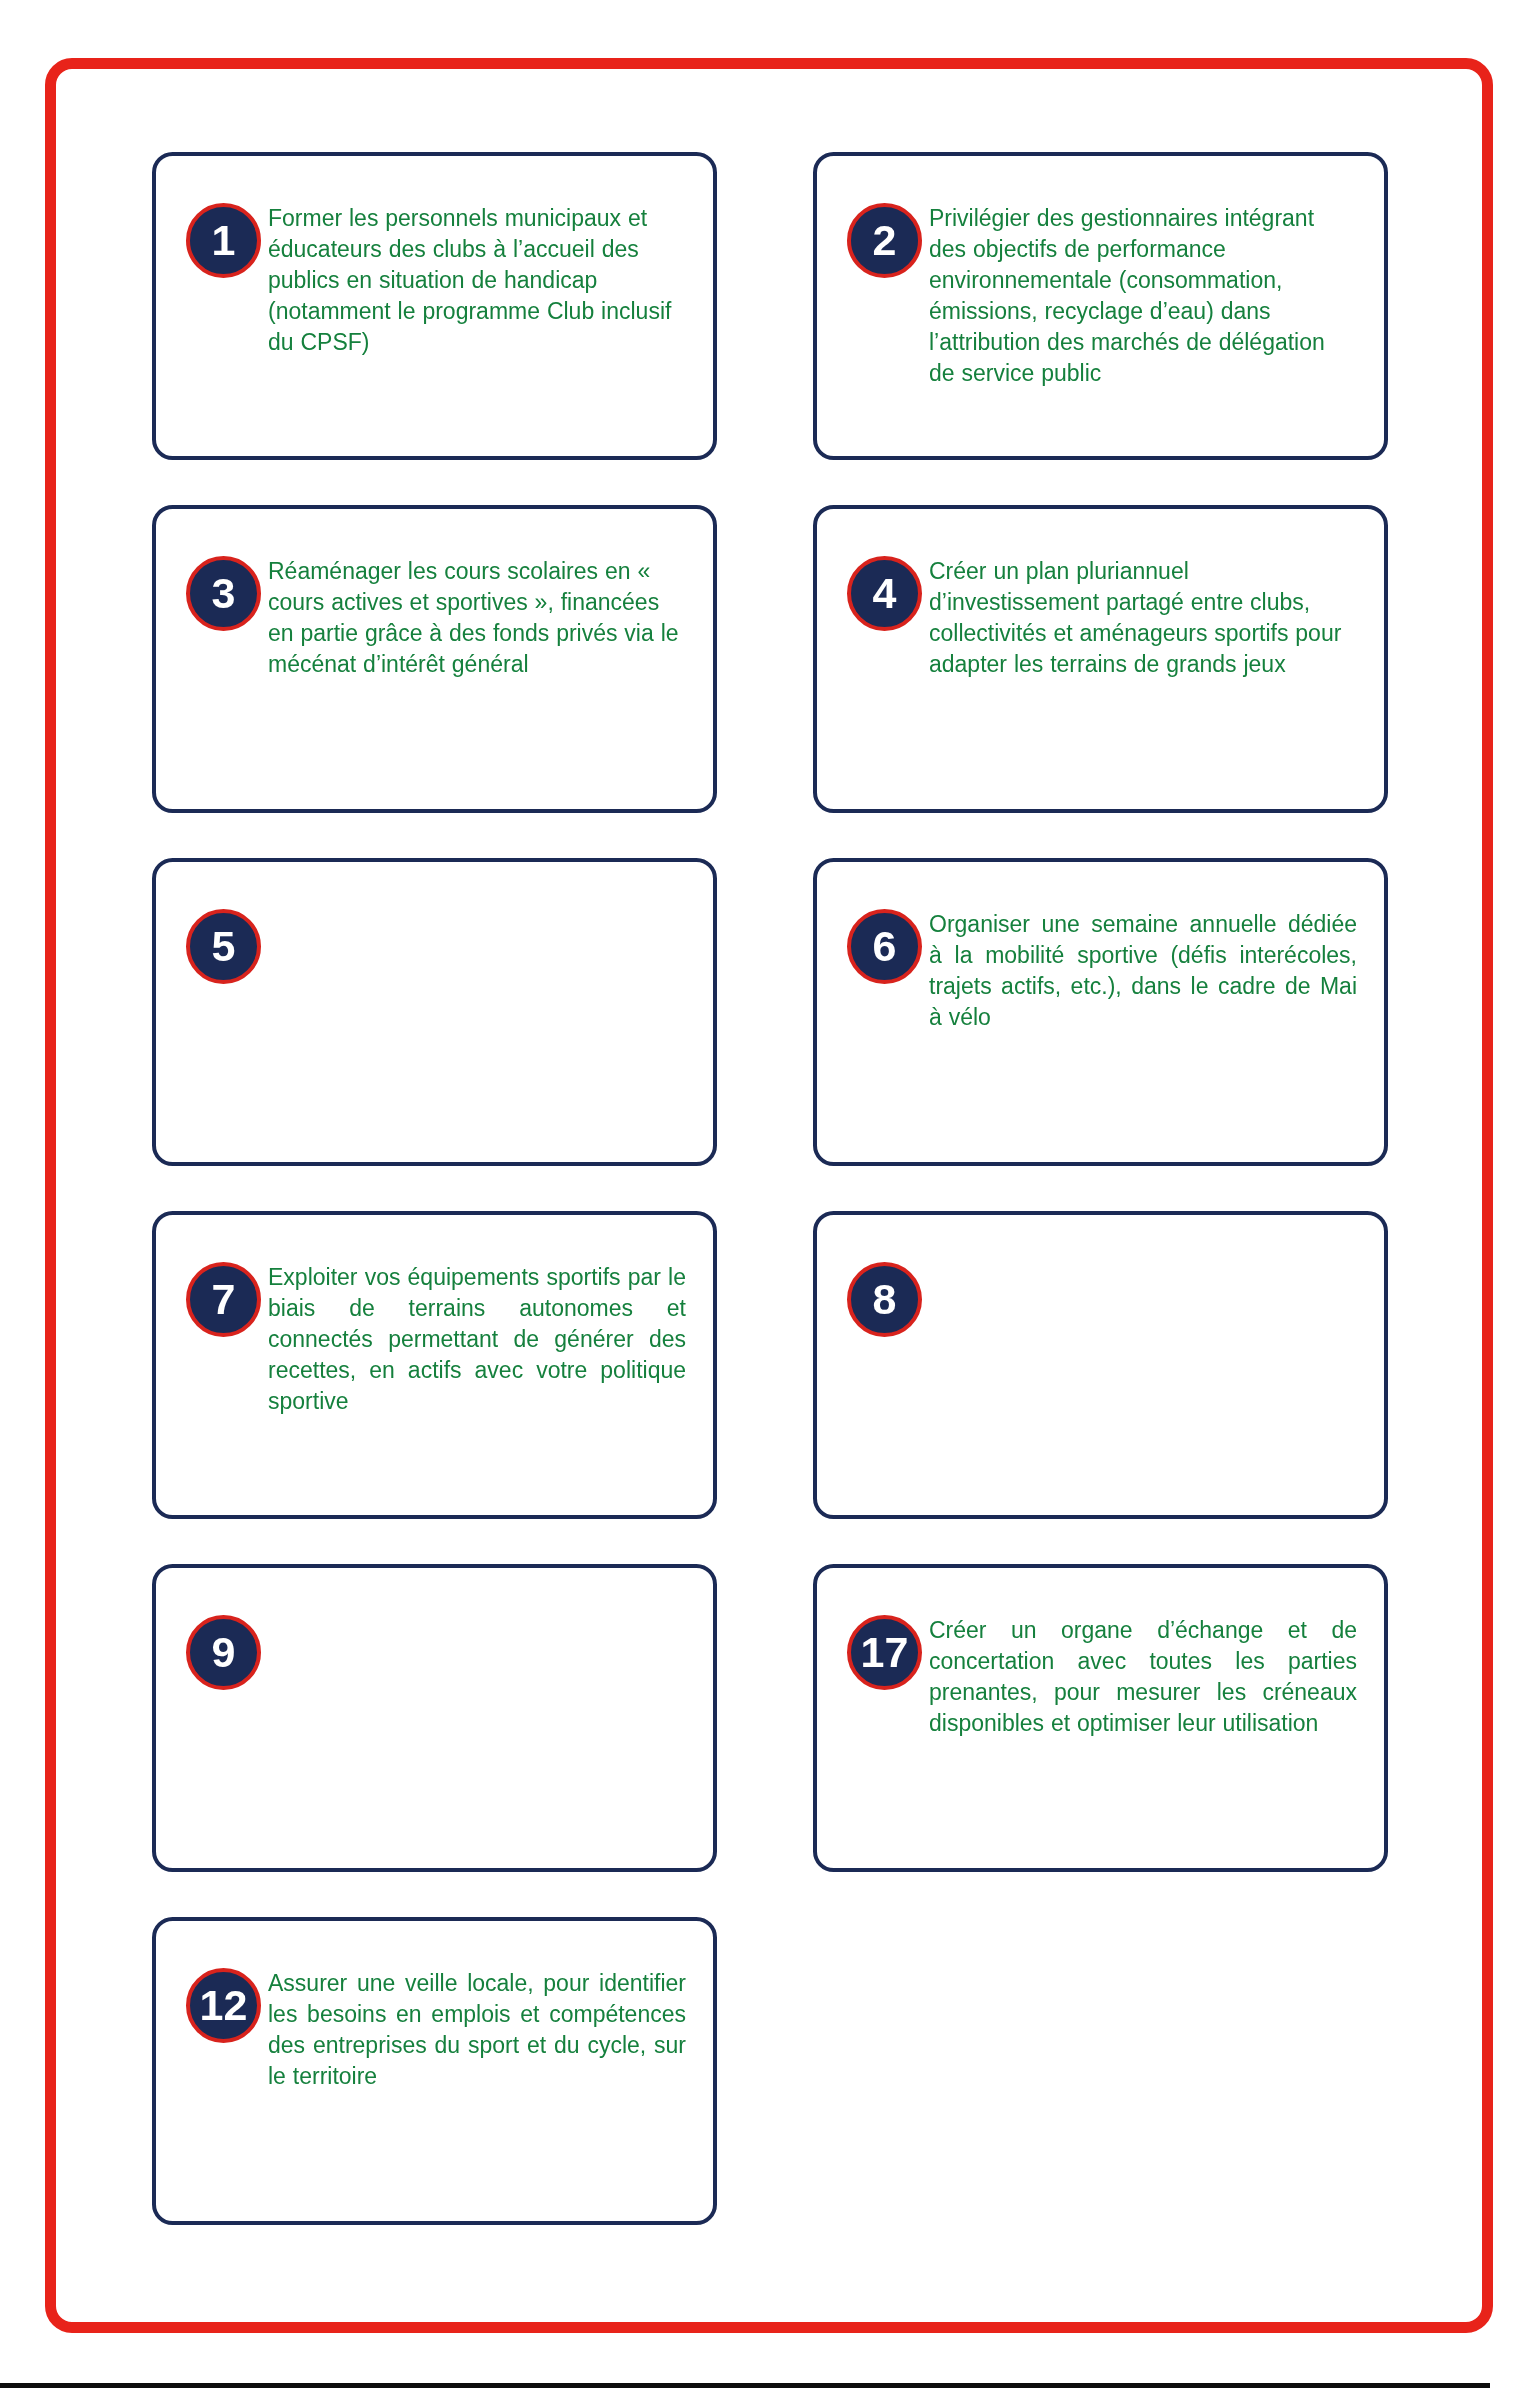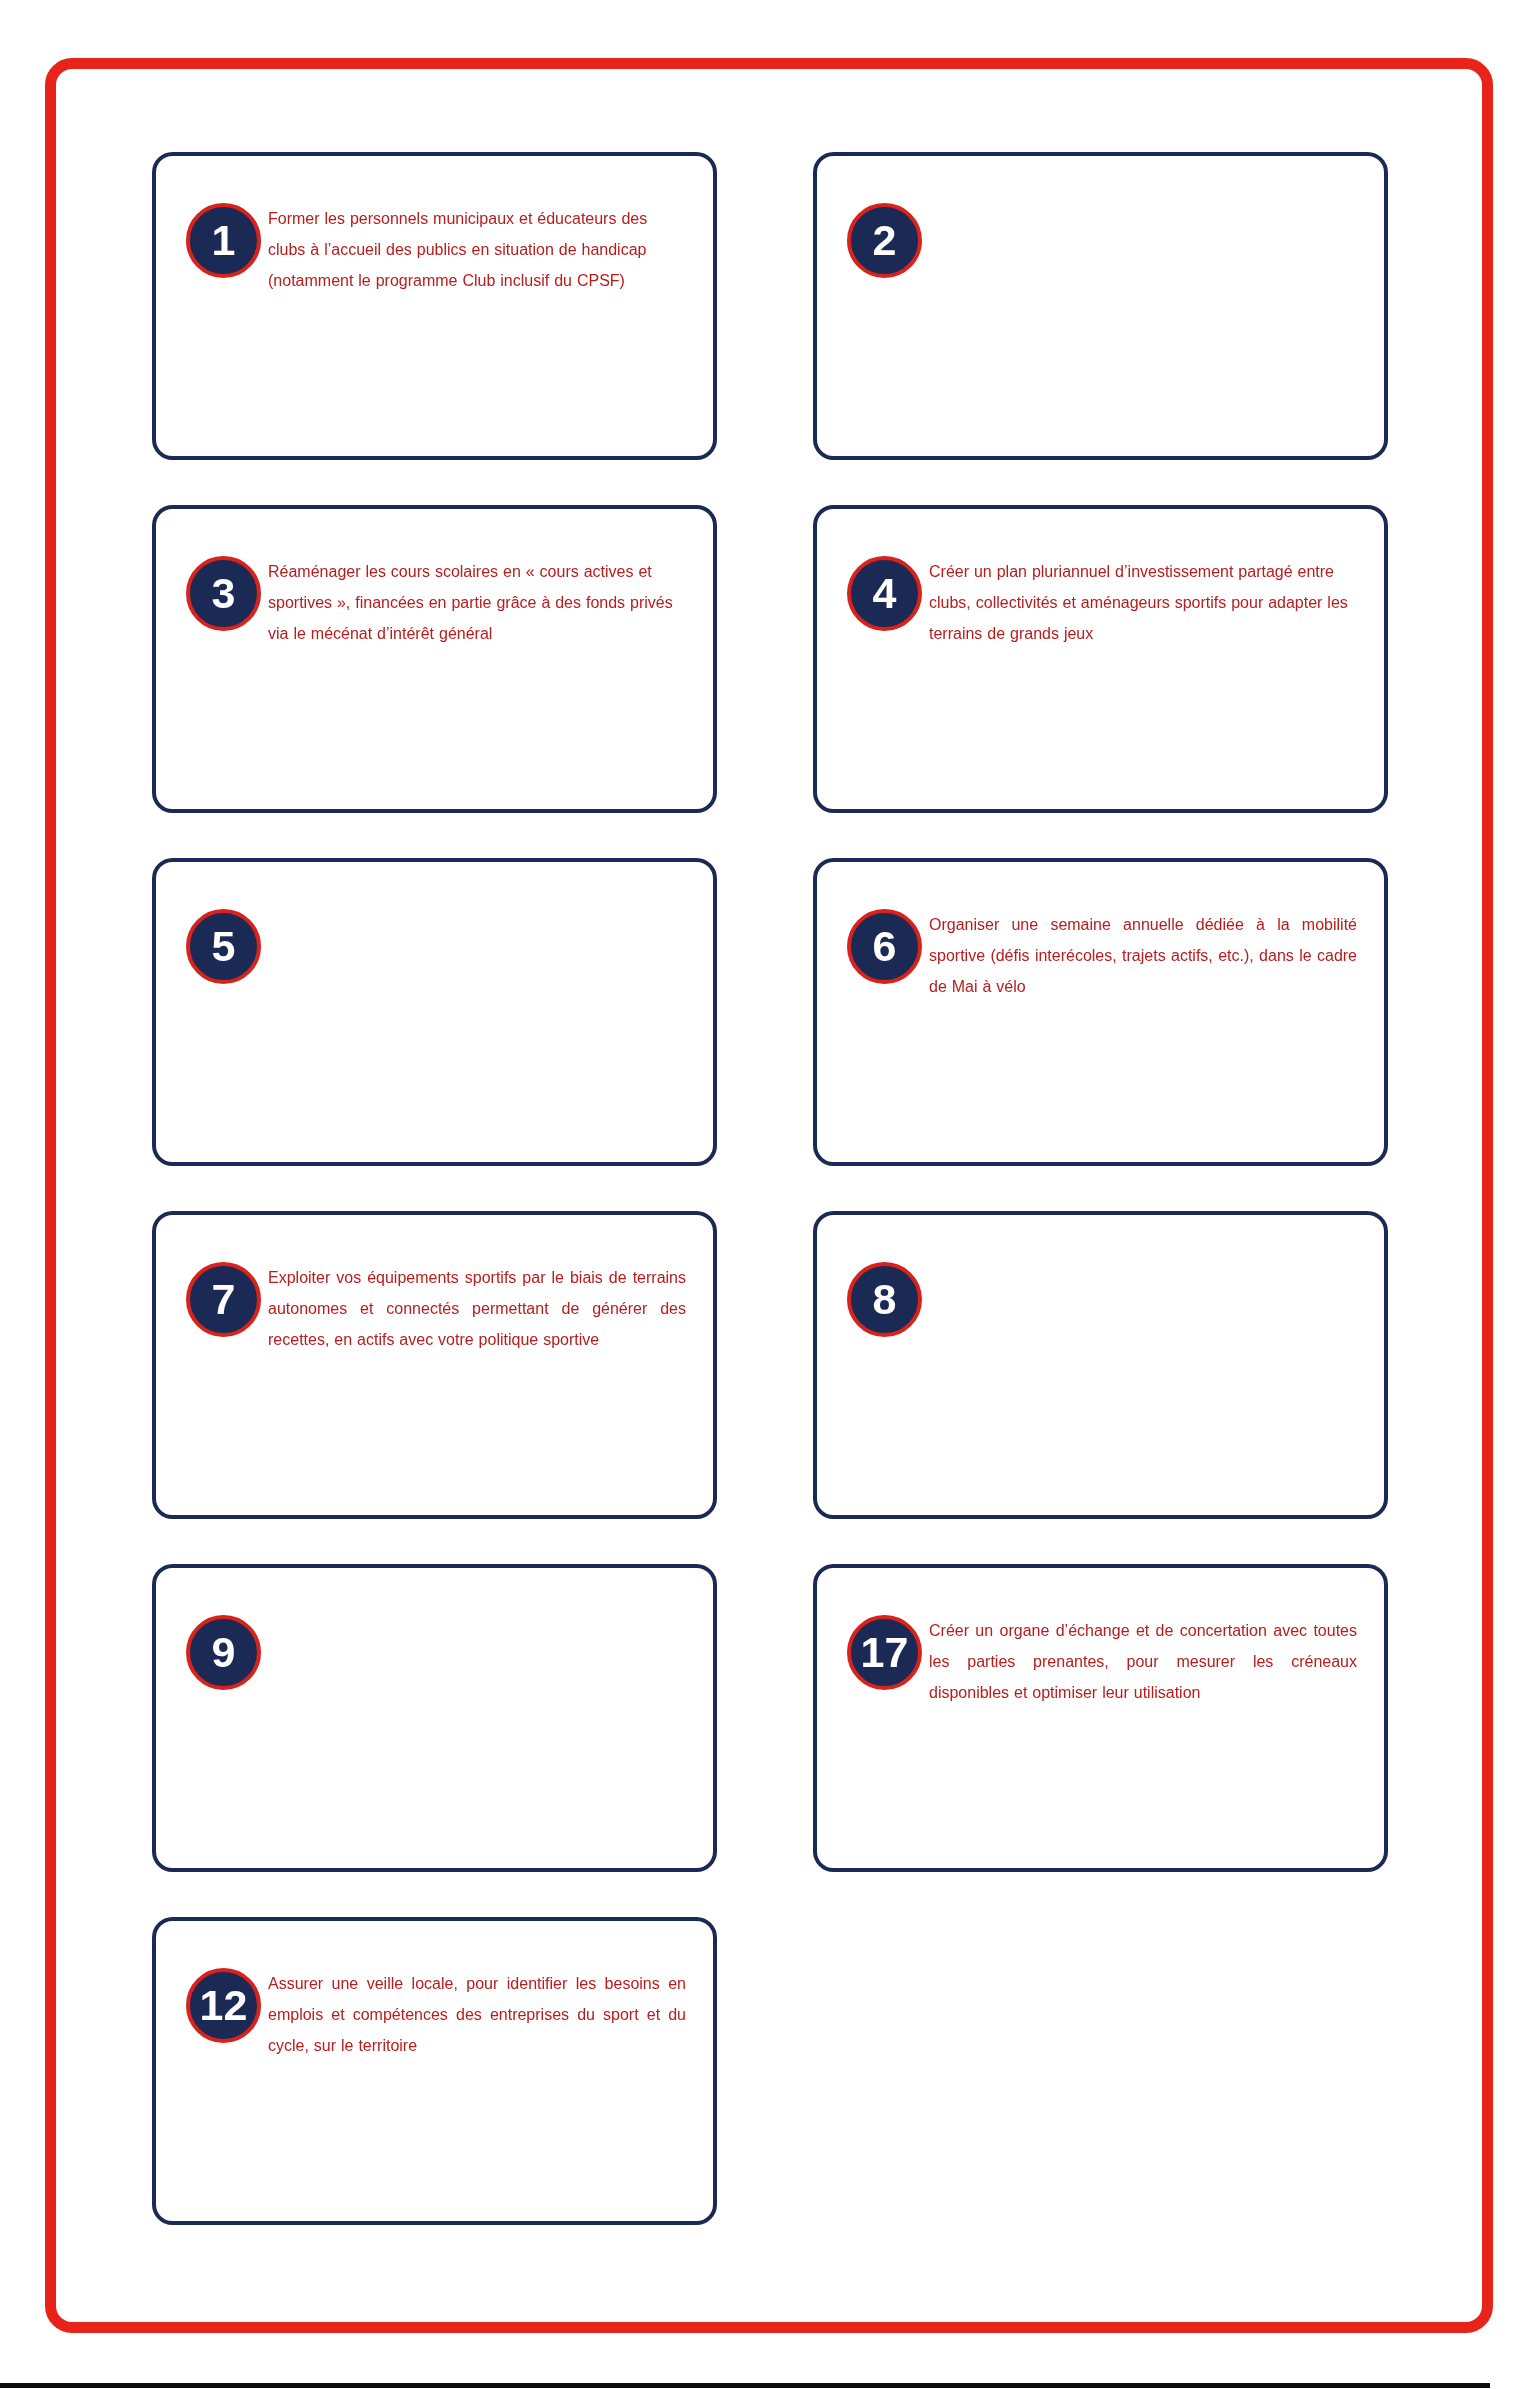--- a/index.html
+++ b/index.html
@@ -50,22 +50,22 @@
     align-items: center;
     justify-content: center;
   }
   .number-badge .num {
     color: #ffffff;
     font-size: 43px;
     font-weight: 700;
     line-height: 1;
   }
   .card-text {
-    color: #b91c1c;
-    font-size: 16px;
+    color: #15803d;
+    font-size: 23px;
     line-height: 31px;
     text-align: left;
     word-spacing: 0.5px;
   }
   .card-text[data-align="justify"] {
     text-align: justify;
   }
   .bottom-rule {
     position: absolute;
     left: 0; top: 2383px;
@@ -85,20 +85,21 @@
       <div class="number-badge">
         <span class="num">1</span>
       </div>
       <div class="card-text" data-align="left">Former les personnels municipaux et éducateurs des clubs à l’accueil des publics en situation de handicap (notamment le programme Club inclusif du CPSF)</div>
     </div>
 
     <div class="card">
       <div class="number-badge">
         <span class="num">2</span>
       </div>
+      <div class="card-text" data-align="left">Privilégier des gestionnaires intégrant des objectifs de performance environnementale (consommation, émissions, recyclage d’eau) dans l’attribution des marchés de délégation de service public</div>
     </div>
 
     <div class="card">
       <div class="number-badge">
         <span class="num">3</span>
       </div>
       <div class="card-text" data-align="left">Réaménager les cours scolaires en « cours actives et sportives », financées en partie grâce à des fonds privés via le mécénat d’intérêt général</div>
     </div>
 
     <div class="card">

